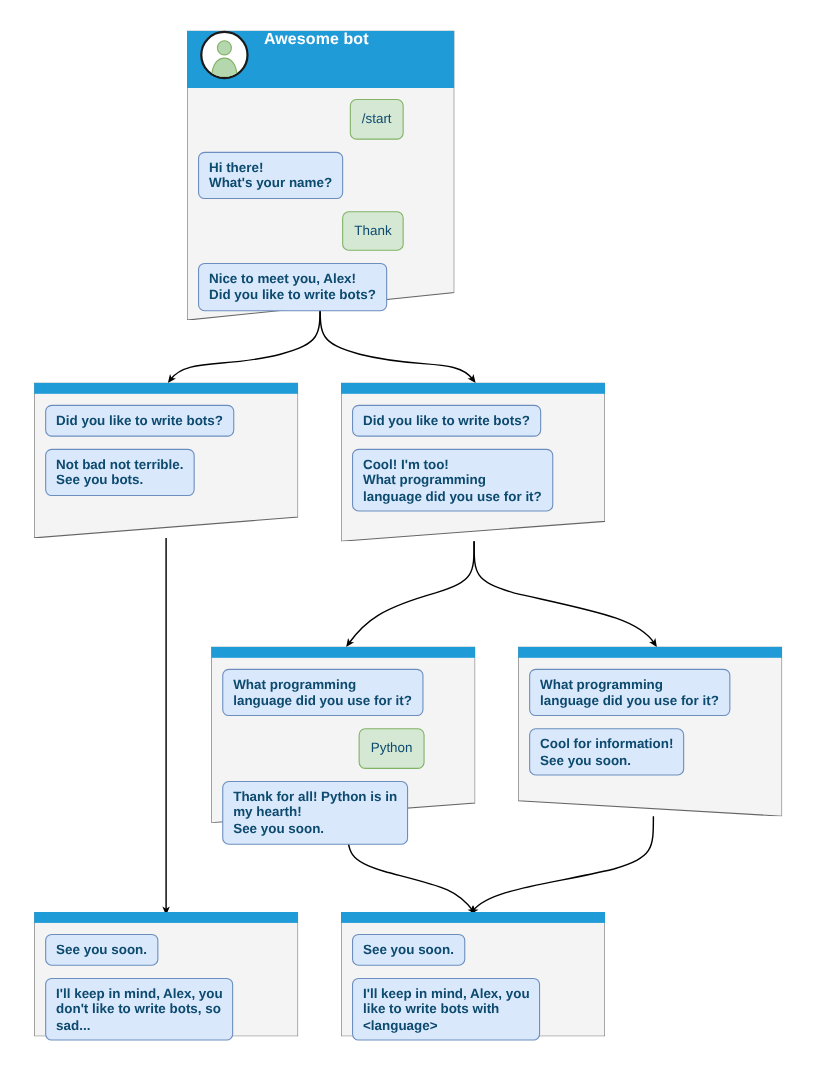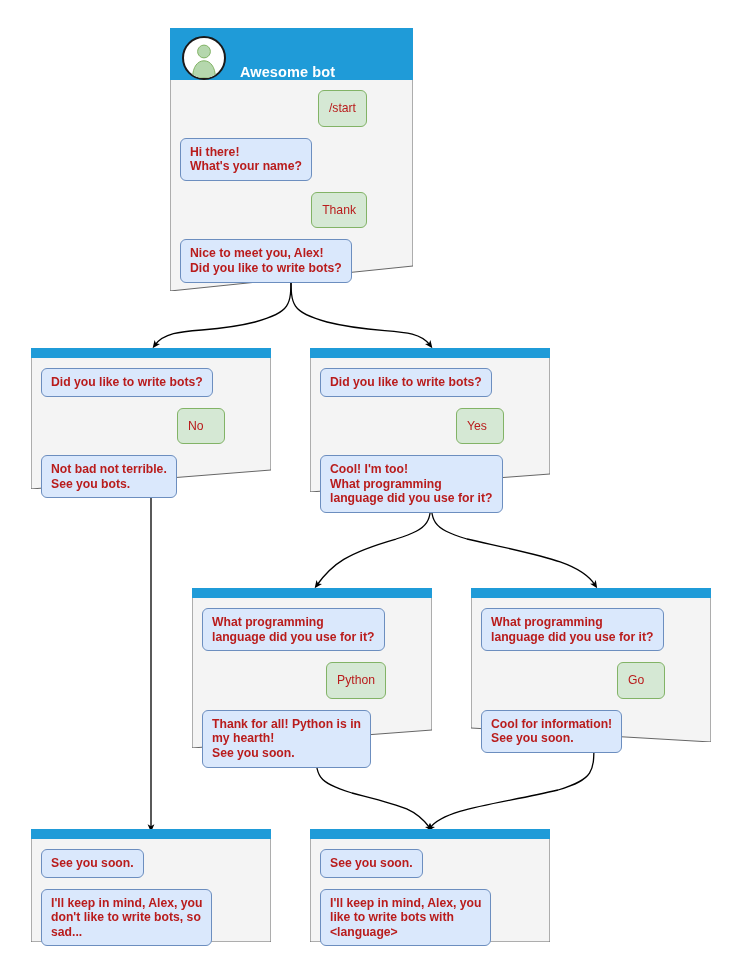--- a/index.html
+++ b/index.html
@@ -45,21 +45,21 @@
     position: absolute;
     left: 0; top: 0;
     width: 100%;
     box-sizing: border-box;
   }
 
   .card-header {
     position: relative;
     box-sizing: border-box;
     display: flex;
-    align-items: flex-end;
+    align-items: flex-start;
   }
   .card-header.bare {
     height: 10px;
   }
   .card-header.titled {
     height: 52px;
     padding-left: 12px;
   }
   .avatar {
     width: 40px;
@@ -90,21 +90,21 @@
     margin-bottom: 11px;
   }
   .msg-row.left  { justify-content: flex-start; font-weight: bold; }
   .msg-row.right { justify-content: flex-end; padding-right: 36px; }
 
   .bubble {
     border-radius: 6px;
     border: 1px solid;
     font-size: 12.2px;
     line-height: 14.6px;
-    color: #b91c1c;
+    color: #0c4a6e;
     padding: 6px 9px;
     white-space: pre-line;
     max-width: 205px;
     box-sizing: border-box;
   }
   .bubble.bot {
     background: #dae8fc;
     border-color: #6c8ebf;
   }
   .bubble.user {
@@ -182,45 +182,39 @@
     <svg class="card-shape" viewBox="0 0 240 141" preserveAspectRatio="none" xmlns="http://www.w3.org/2000/svg">
       <polygon points="0,0 240,0 240,122 0,141" fill="#f4f4f4" stroke="#666666" stroke-width="1"></polygon>
       <rect x="0" y="0" width="240" height="10" fill="#1f9bd8"></rect>
     </svg>
     <div class="card-inner">
       <div class="card-header bare"></div>
       <div class="messages">
         <div class="msg-row left">
           <div class="bubble bot">Did you like to write bots?</div>
         </div>
-        <div class="msg-row right">
-          <div class="bubble user">No</div>
-        </div>
         <div class="msg-row left">
           <div class="bubble bot">Not bad not terrible.
 See you bots.</div>
         </div>
       </div>
     </div>
   </div>
 
   <div class="card" style="left:310px; top:348px; width:240px; height:144px;">
     <svg class="card-shape" viewBox="0 0 240 144" preserveAspectRatio="none" xmlns="http://www.w3.org/2000/svg">
       <polygon points="0,0 240,0 240,126 0,144" fill="#f4f4f4" stroke="#666666" stroke-width="1"></polygon>
       <rect x="0" y="0" width="240" height="10" fill="#1f9bd8"></rect>
     </svg>
     <div class="card-inner">
       <div class="card-header bare"></div>
       <div class="messages">
         <div class="msg-row left">
           <div class="bubble bot">Did you like to write bots?</div>
         </div>
-        <div class="msg-row right">
-          <div class="bubble user">Yes</div>
-        </div>
         <div class="msg-row left">
           <div class="bubble bot">Cool! I'm too!
 What programming
 language did you use for it?</div>
         </div>
       </div>
     </div>
   </div>
 
   <div class="card" style="left:192px; top:588px; width:240px; height:160px;">
@@ -252,23 +246,20 @@
       <polygon points="0,0 240,0 240,154 0,140" fill="#f4f4f4" stroke="#666666" stroke-width="1"></polygon>
       <rect x="0" y="0" width="240" height="10" fill="#1f9bd8"></rect>
     </svg>
     <div class="card-inner">
       <div class="card-header bare"></div>
       <div class="messages">
         <div class="msg-row left">
           <div class="bubble bot">What programming
 language did you use for it?</div>
         </div>
-        <div class="msg-row right">
-          <div class="bubble user">Go</div>
-        </div>
         <div class="msg-row left">
           <div class="bubble bot">Cool for information!
 See you soon.</div>
         </div>
       </div>
     </div>
   </div>
 
   <div class="card" style="left:31px; top:829px; width:240px; height:113px;">
     <svg class="card-shape" viewBox="0 0 240 113" preserveAspectRatio="none" xmlns="http://www.w3.org/2000/svg">

